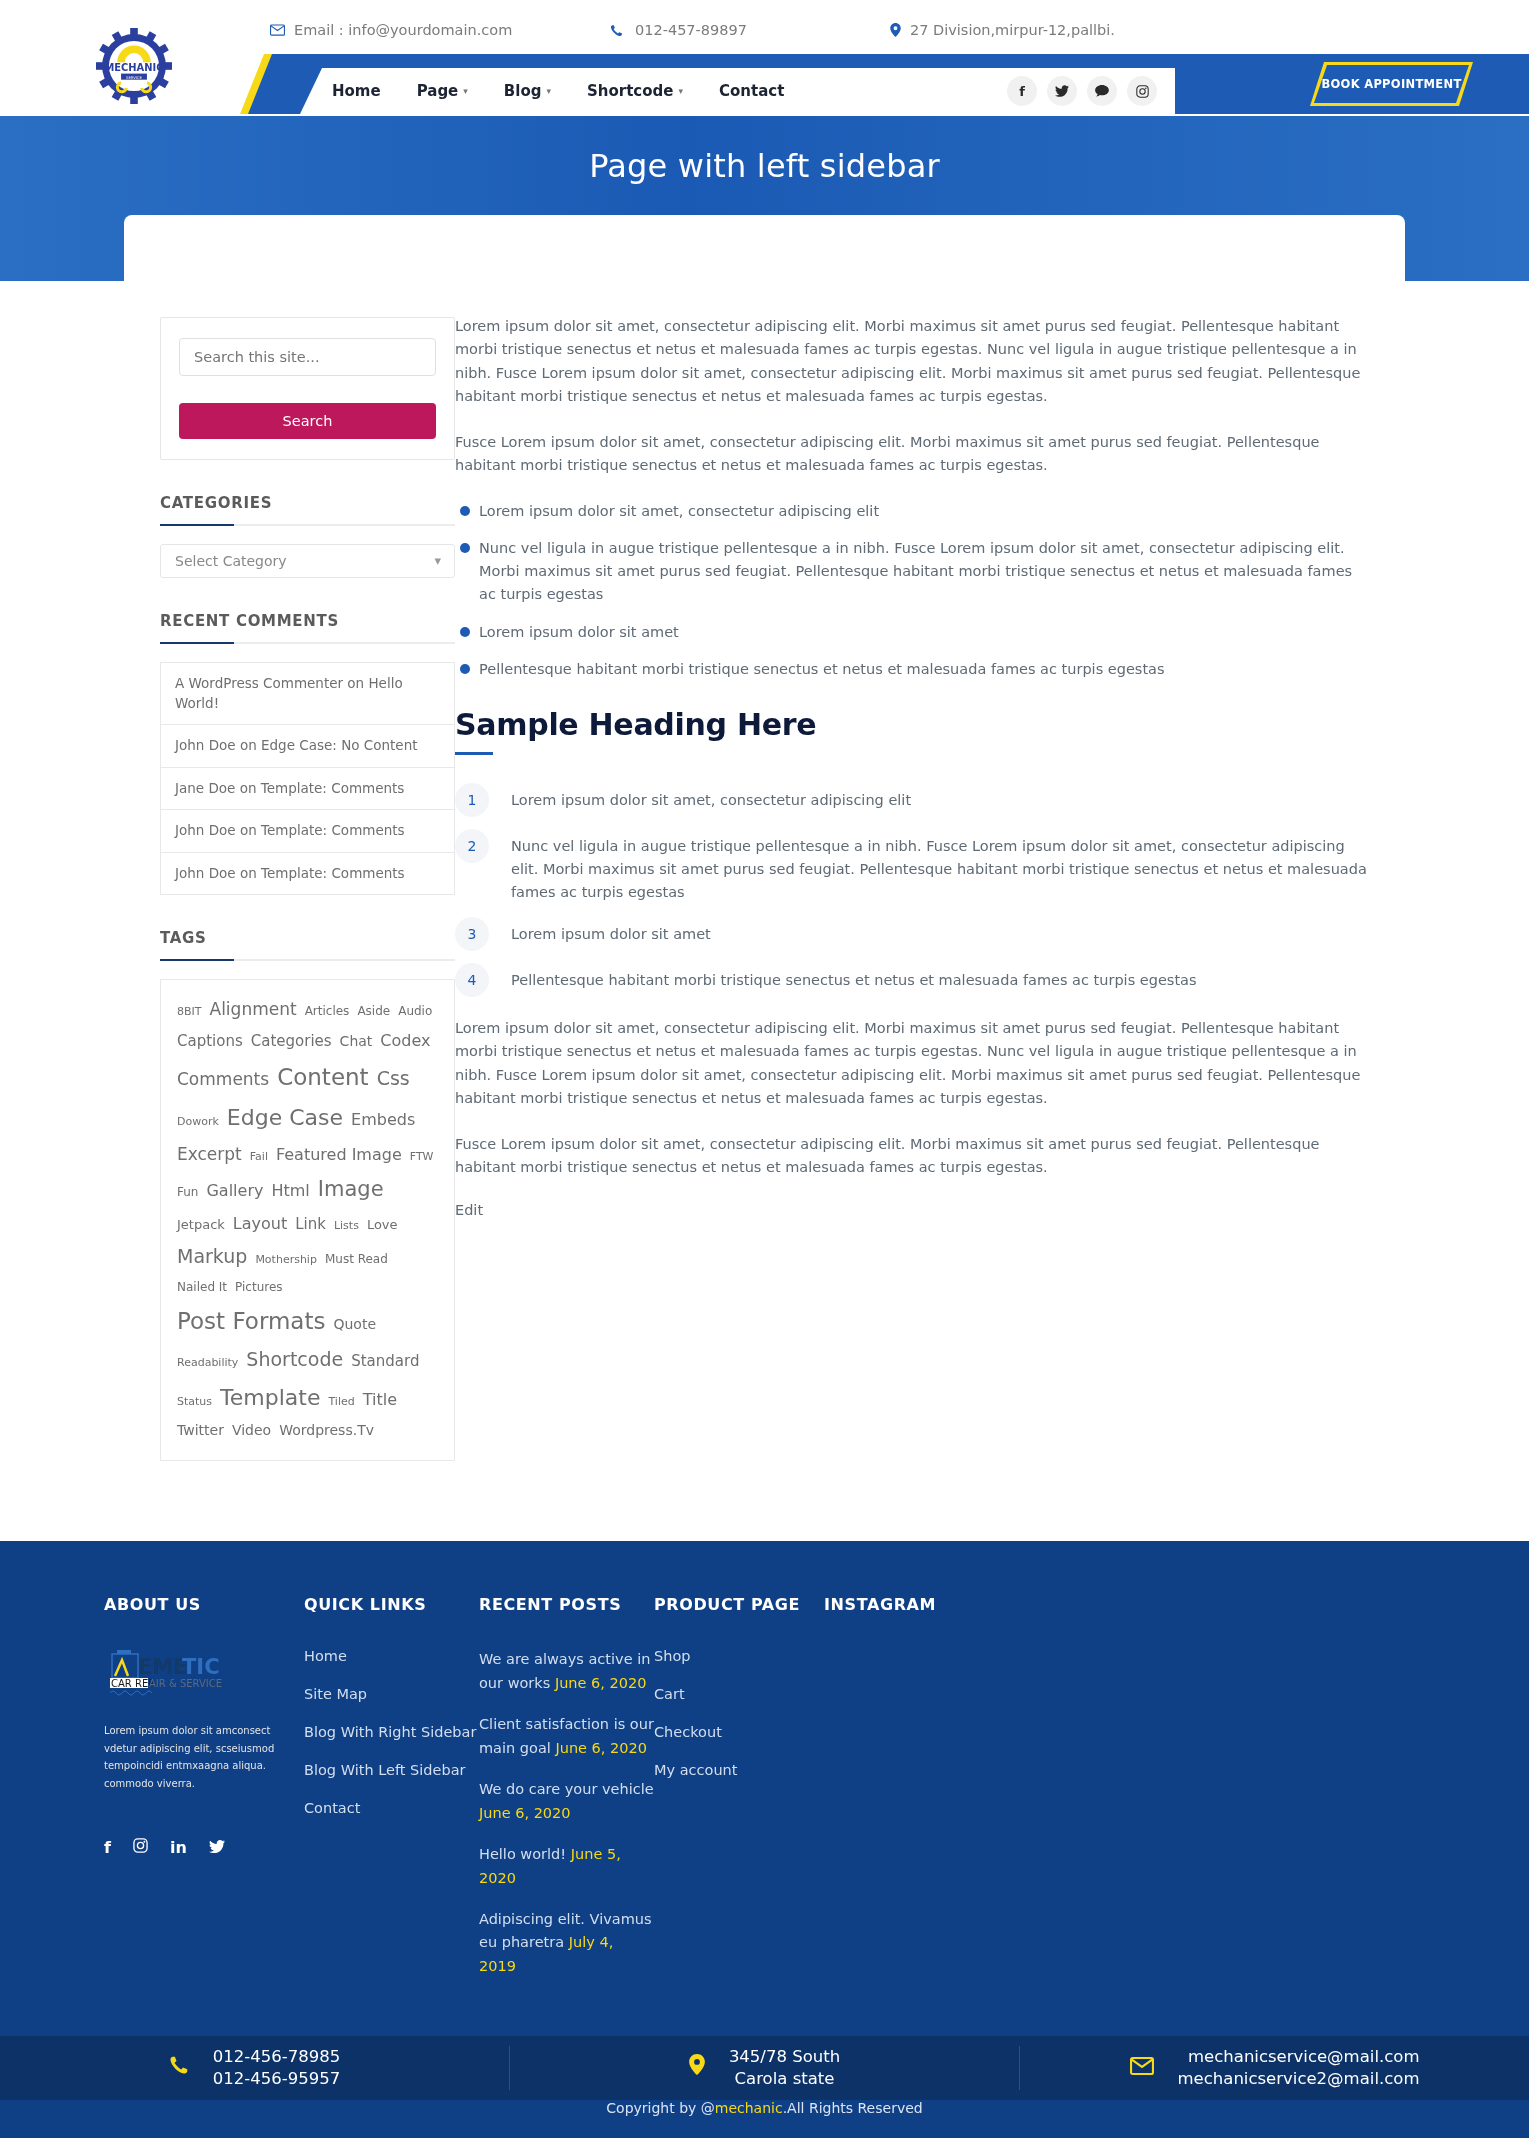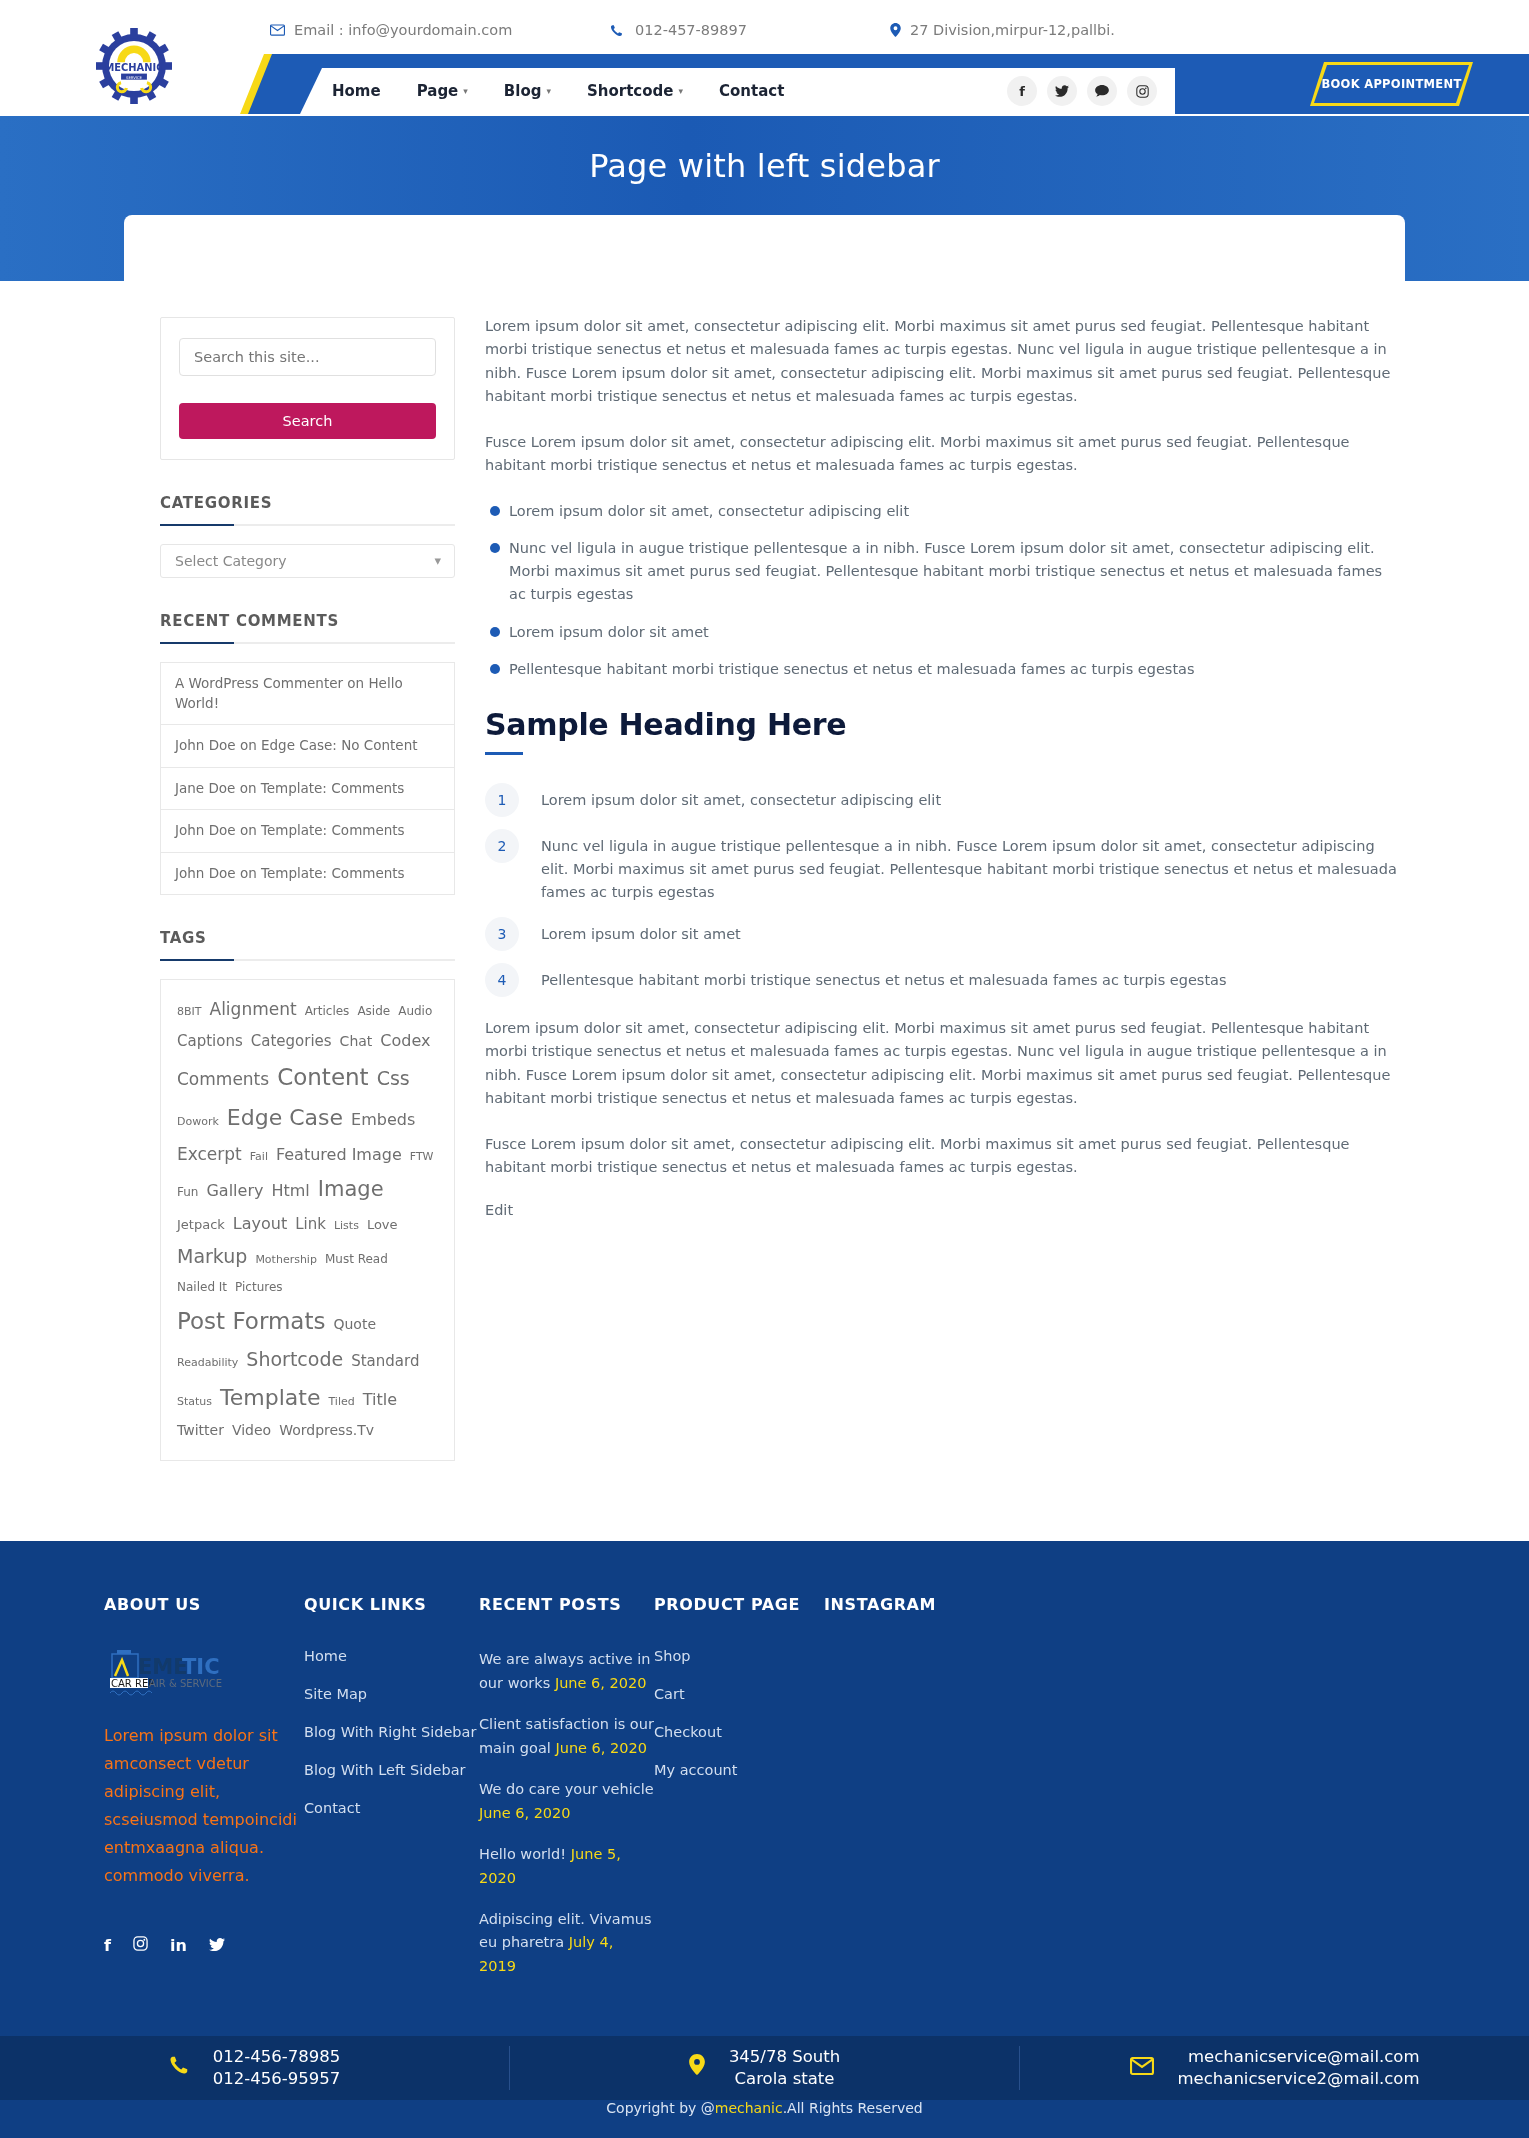--- a/index.html
+++ b/index.html
@@ -153,21 +153,21 @@
     border-radius: 8px 8px 0 0;
   }
 
   
   .main {
     display: flex;
     padding: 0 0 80px 0;
     background: #fff;
   }
   .sidebar { width: 295px; margin-left: 160px; padding-top: 36px;}
-  .content { width: 915px; margin-left: 30px; padding-top: 34px; }
+  .content { width: 915px; padding-top: 34px; }
 
   .searchbox {
     border: 1px solid #e6e6e6;
     padding: 20px 18px;
     border-radius: 2px;
   }
   .search-input {
     width: 100%;
     height: 38px;
     border: 1px solid #e0e0e0;
@@ -318,22 +318,22 @@
     font-weight: bold;
     letter-spacing: .6px;
     margin-bottom: 34px;
   }
   .flogo {
     width: 150px; height: 52px;
     position: relative;
     margin-bottom: 22px;
   }
   .fabout {
-    color: #f97316;
-    font-size: 16px;
+    color: #e5e5e5;
+    font-size: 10px;
     line-height: 1.75;
   }
   .fsocial {
     margin-top: 46px;
     display: flex; gap: 22px;
     color: #fff; font-size: 16px;
   }
   .flink {
     display: block;
     color: #d3dff0;

